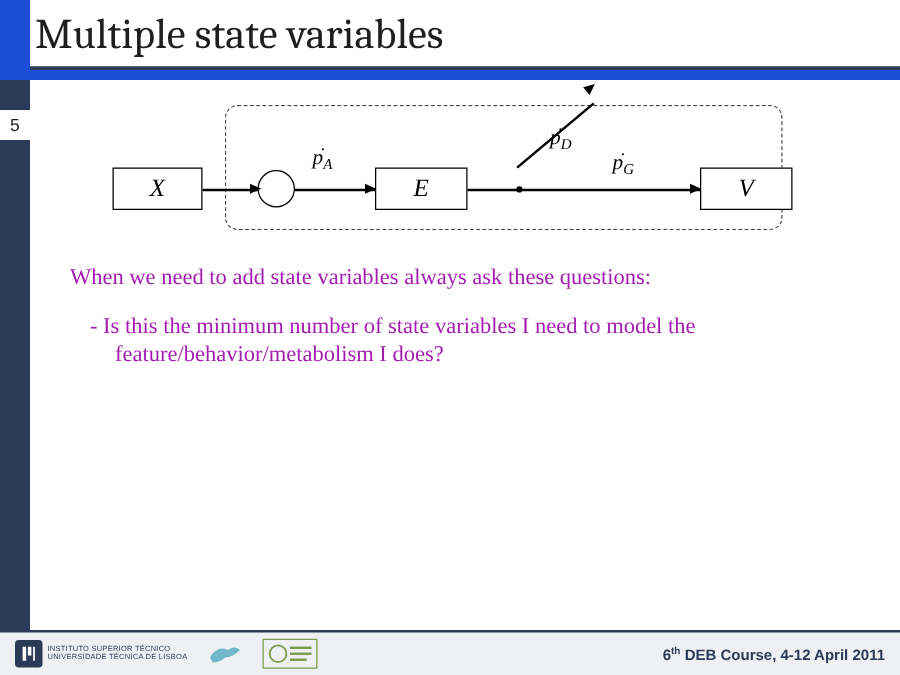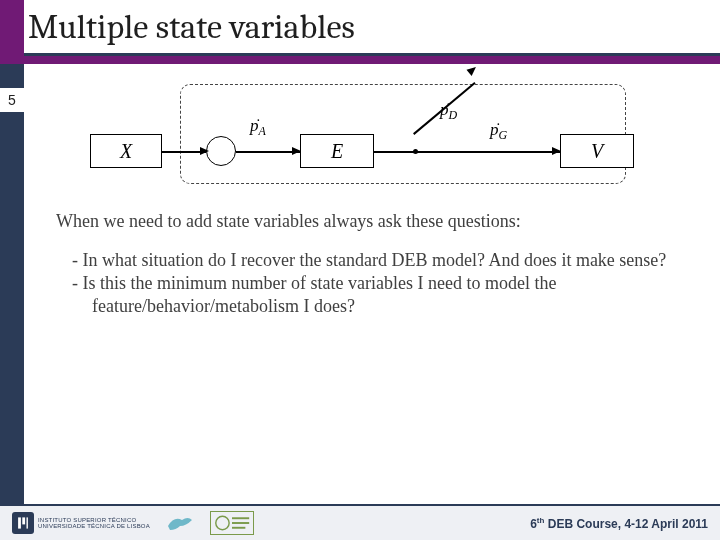--- a/index.html
+++ b/index.html
@@ -2,21 +2,21 @@
 <html><head>
 <meta charset="utf-8">
 <style>
   * { margin: 0; padding: 0; box-sizing: border-box; }
   html, body { width: 720px; height: 540px; font-family: Georgia, 'Times New Roman', serif; background: #fff; overflow: hidden; }
   .slide { position: relative; width: 720px; height: 540px; }
 
   
   .title-bar {
     position: absolute; left: 0; top: 0; width: 720px; height: 64px;
-    background: #701a75; display: flex; align-items: center;
+    background: #1d4ed8; display: flex; align-items: center;
   }
   .title-inner {
     position: absolute; left: 24px; top: 0;
     height: 56px; width: 696px; background: #fff;
     border-bottom: 3px solid #2b3b57;
     display: flex; align-items: center; padding-left: 4px;
   }
   .title-inner h1 {
     font-family: Cambria, Georgia, serif;
     font-size: 34px; font-weight: 400; color: #1f1f1f;
@@ -77,21 +77,21 @@
     position: absolute; font-family: 'Times New Roman', serif; font-style: italic;
     font-size: 17px; color: #000; white-space: nowrap;
   }
   .lbl .dot { position: absolute; top: -3px; left: 6px; font-style: normal; font-size: 14px; }
   .lbl sub { font-size: 12px; font-style: italic; }
 
   
   .body {
     position: absolute; left: 56px; top: 210px; width: 620px;
     font-family: 'Times New Roman', Georgia, serif; font-size: 18px; line-height: 1.28;
-    color: #404040;
+    color: #a21caf;
   }
   .lead { margin-bottom: 16px; }
   .bullet { text-indent: -20px; padding-left: 36px; }
 
   
   .footer {
     position: absolute; left: 0; bottom: 0; width: 720px; height: 36px;
     border-top: 2px solid #2b3b57; background: #eef0f4;
     display: flex; align-items: center; justify-content: space-between;
     padding: 0 12px;
@@ -157,21 +157,20 @@
     </div>
 
     <div style="position:absolute; left:323px; top:69px; width:5px; height:5px; background:#000; border-radius:50%;"></div>
     <div class="lbl" style="left:350px; top:20px;">
       <span class="dot">·</span><span>p</span><sub>D</sub>
     </div>
   </div>
 
   <div class="body">
     <p class="lead">When we need to add state variables always ask these questions:</p>
-    <p class="bullet">-    In what situation do I recover the standard DEB model? And does it make sense?</p>
     <p class="bullet">-    Is this the minimum number of state variables I need to model the feature/behavior/metabolism I does?</p>
   </div>
 
   <div class="footer">
     <div class="footer-logos">
       <div class="logo">
         <div class="logo-mark">
           <svg viewBox="0 0 20 20" width="14" height="14">
               <rect x="3" y="2" width="4" height="16" fill="#fff"></rect>
               <rect x="9" y="2" width="4" height="10" fill="#fff"></rect>

